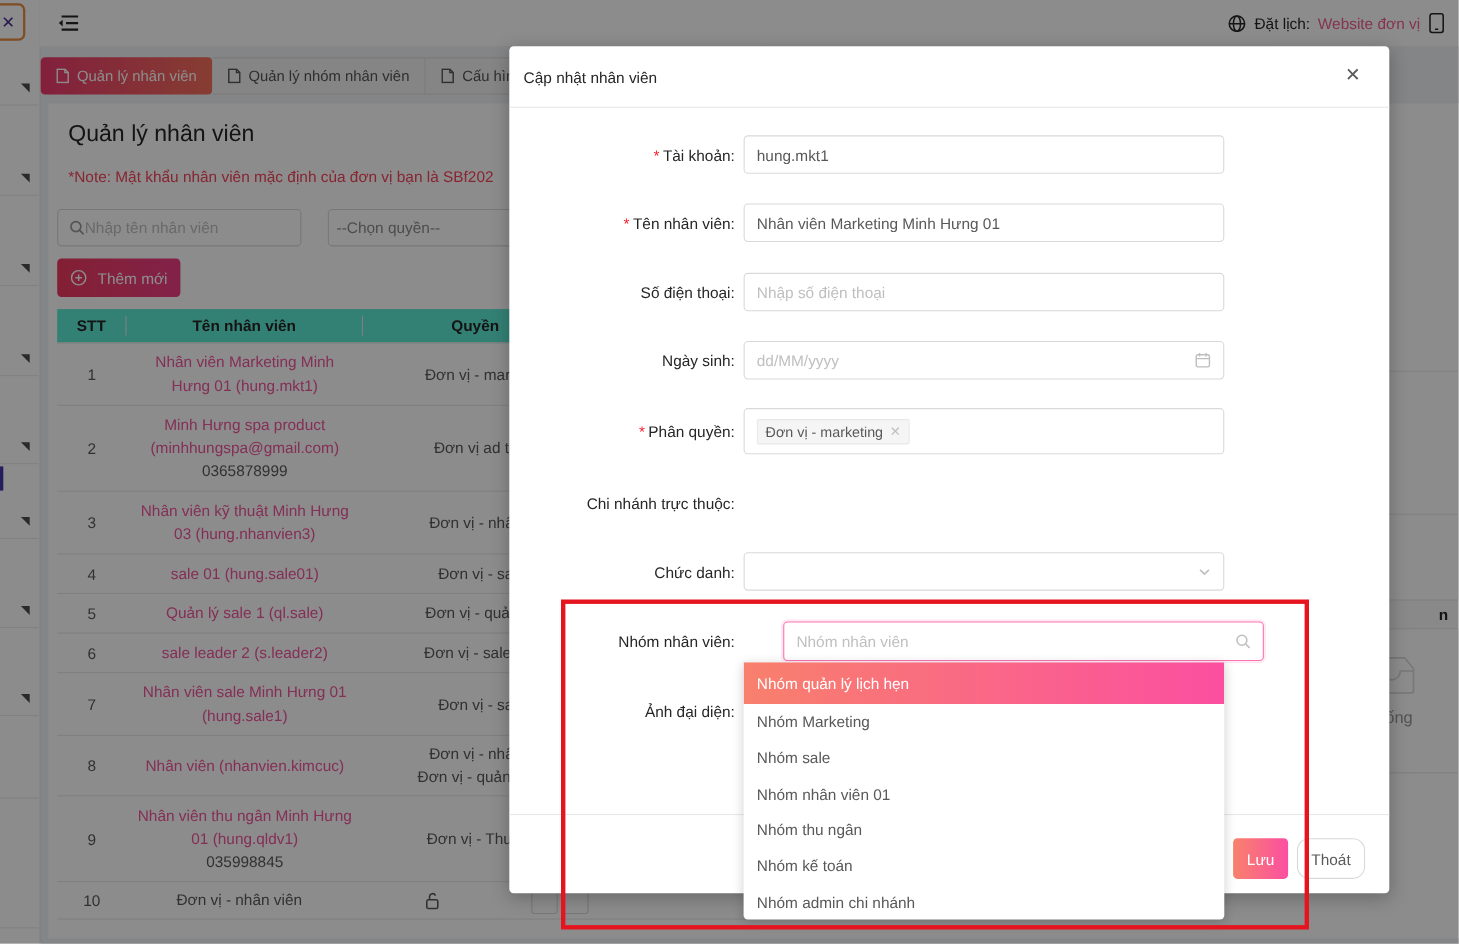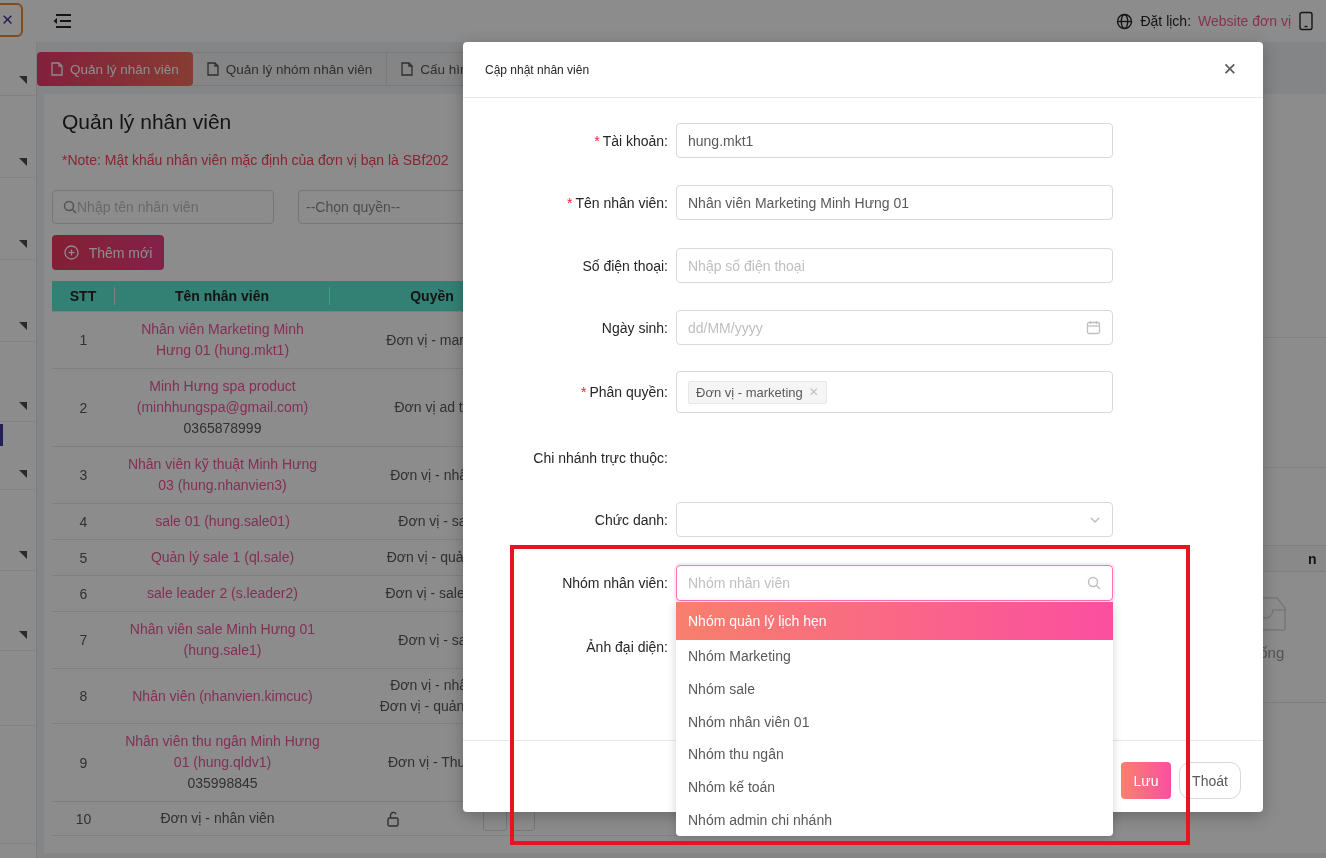--- a/index.html
+++ b/index.html
@@ -52,35 +52,35 @@
   .sliver-line{position:absolute;height:1px;background:#ececec;left:1052px;right:0;}
   .panel-head{position:absolute;left:1052px;right:0;top:451px;height:27px;background:#fafafa;
     border-top:1px solid #e8e8e8;border-bottom:1px solid #e8e8e8;color:#262626;font-weight:bold;
     display:flex;align-items:center;padding-left:212px;box-sizing:border-box;}
   .empty-wrap{position:absolute;left:1160px;right:0;top:500px;text-align:center;color:#999;}
   .empty-wrap .txt{margin-top:10px;font-size:15px;}
   
   .dim{position:absolute;inset:0;background:rgba(0,0,0,0.45);z-index:5;}
   .modal{position:absolute;left:463px;top:42px;width:800px;height:770px;background:#fff;border-radius:4px;
     box-shadow:0 4px 16px rgba(0,0,0,.25);z-index:10;}
-  .m-head{height:55px;border-bottom:1px solid #e8e8e8;display:flex;align-items:center;padding-left:22px;
-    font-size:12px;color:#262626;}
+  .m-head{height:55px;border-bottom:1px solid #e8e8e8;display:flex;align-items:center;padding-left:13px;
+    font-size:14px;color:#262626;}
   .m-close{position:absolute;right:20px;top:16px;font-size:17px;color:#595959;cursor:pointer;background:none;border:none;font-family:inherit;}
   .f-row{position:absolute;left:0;width:100%;display:flex;}
   .f-label{width:205px;flex:none;text-align:right;color:#262626;padding-right:0;}
   .req{color:#f5222d;margin-right:3px;}
   .f-ctl{position:absolute;left:213px;width:437px;box-sizing:border-box;border:1px solid #d9d9d9;border-radius:4px;
     background:#fff;display:flex;align-items:center;padding:0 11px;color:#595959;}
   .f-ctl input{border:none;outline:none;flex:1;font-family:inherit;font-size:14px;color:#595959;background:transparent;padding:0;}
   .f-ctl input::placeholder{color:#bfbfbf;}
   .ph{color:#bfbfbf;}
   .tag{background:#f5f5f5;border:1px solid #e8e8e8;border-radius:2px;padding:3px 7px;font-size:13px;
     display:flex;align-items:center;gap:6px;color:#595959;}
   .tag .x{color:#bfbfbf;cursor:pointer;font-size:12px;}
-  .grp{border:1px solid #fb74b4;box-shadow:0 0 0 2px rgba(251,79,160,.12);}
+  .grp{border:1px solid #fb74b4;box-shadow:0 0 0 2px rgba(251,79,160,.12);margin-left:36px;}
   .dropdown{position:absolute;left:213px;top:560px;width:437px;background:#fff;z-index:11;
     box-shadow:0 2px 10px rgba(0,0,0,.18);border-radius:0 0 4px 4px;overflow:hidden;}
   .opt{height:32.7px;display:flex;align-items:center;padding-left:12px;color:#595959;cursor:pointer;}
   .opt.hl{height:38px;background:linear-gradient(90deg,#f8806c,#fb4fa0);color:#fff;}
   .m-footline{position:absolute;left:0;right:0;top:698px;height:1px;background:#e8e8e8;}
   .btn-save{position:absolute;left:658px;top:720px;width:50px;height:37px;border:none;border-radius:4px;
     background:linear-gradient(90deg,#f8826c,#fb4fa0);color:#fff;font-size:14px;cursor:pointer;font-family:inherit;}
   .btn-exit{position:absolute;left:716px;top:720px;width:62px;height:37px;border:1px solid #d9d9d9;border-radius:11px;
     background:#fff;color:#595959;font-size:14px;cursor:pointer;font-family:inherit;}
   .annotation{position:absolute;left:510px;top:545px;width:680px;height:300px;box-sizing:border-box;

